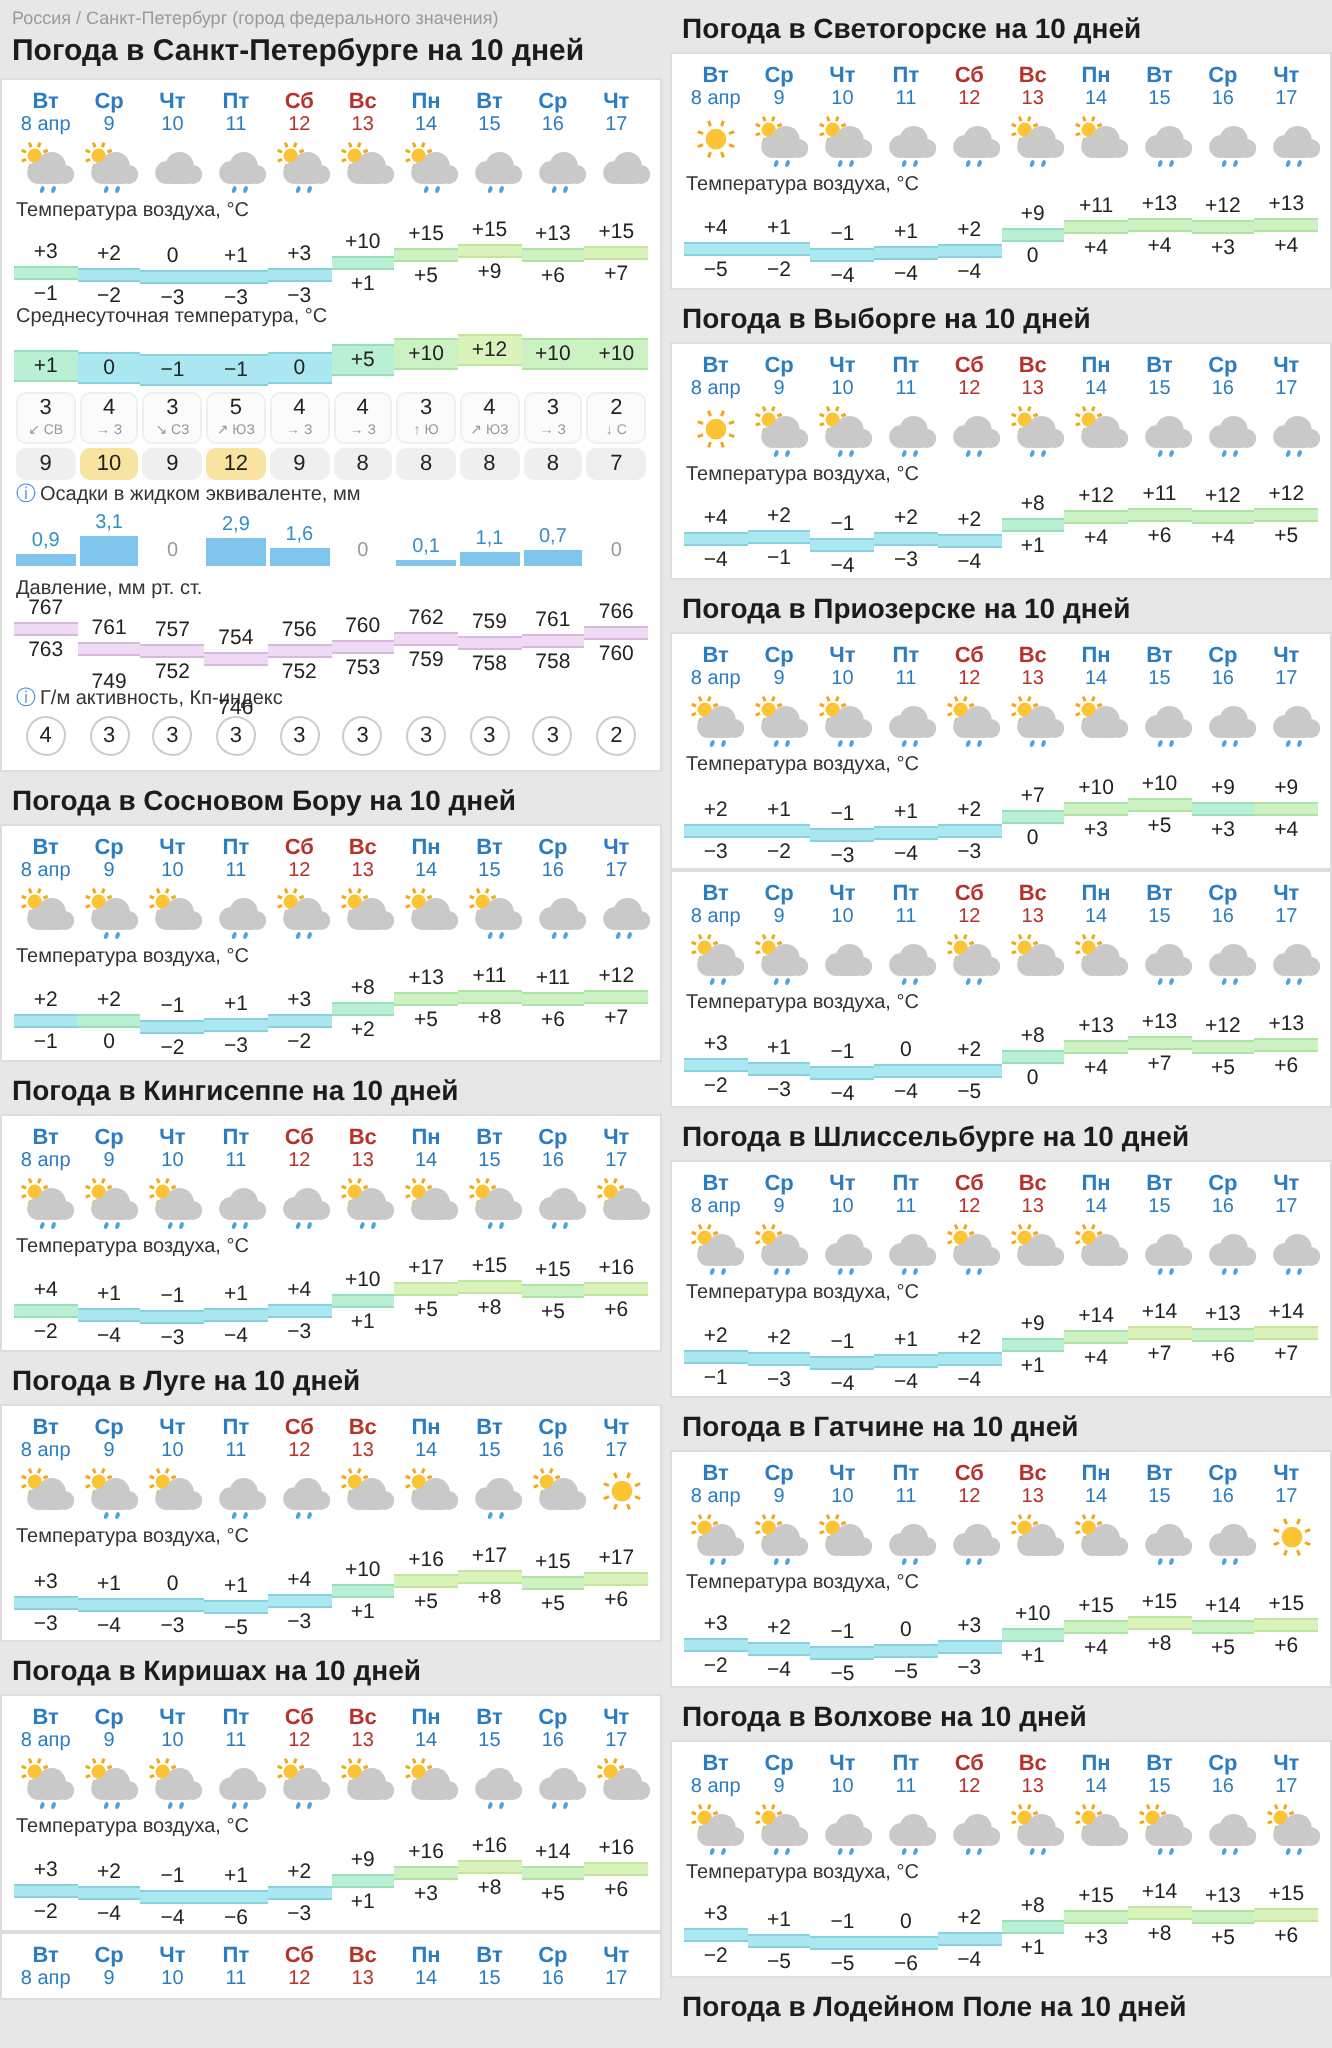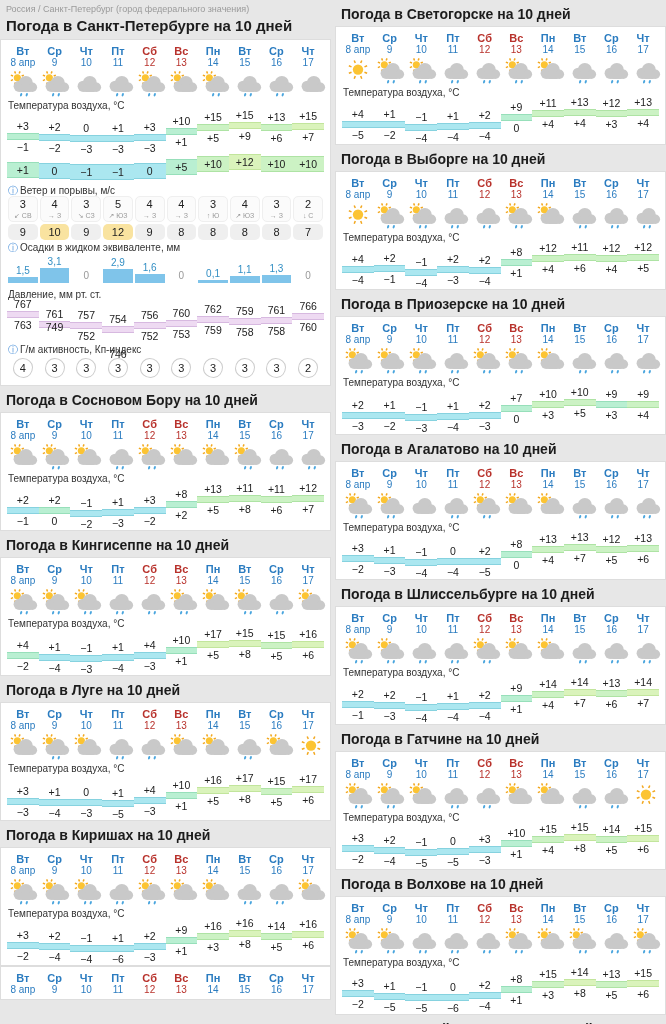--- a/index.html
+++ b/index.html
@@ -315,20 +315,21 @@
             <div class="band" style="top: 13px; background: rgb(204, 242, 196); border-color: rgb(174, 227, 164);"></div>
             <div class="clab" style="top: 1px;">+13</div>
             <div class="clab" style="top: 22px;">+6</div>
           </div>
           <div class="ccell">
             <div class="band" style="top: 12px; background: rgb(218, 243, 187); border-color: rgb(194, 229, 156);"></div>
             <div class="clab" style="top: 0px;">+15</div>
             <div class="clab" style="top: 21px;">+7</div>
           </div>
         </div>
+        <div class="sec-label"><span>Среднесуточная температура, °C</span></div>
         <div class="grid10 chart" style="height: 32px;">
           <div class="ccell">
             <div class="avgseg" style="top: 11px; background: rgb(185, 239, 210); border-color: rgb(151, 223, 186);">+1</div>
           </div>
           <div class="ccell">
             <div class="avgseg" style="top: 12px; background: rgb(171, 231, 240); border-color: rgb(134, 210, 223);">0</div>
           </div>
           <div class="ccell">
             <div class="avgseg" style="top: 13px; background: rgb(171, 231, 240); border-color: rgb(134, 210, 223);">−1</div>
           </div>
@@ -347,21 +348,20 @@
           <div class="ccell">
             <div class="avgseg" style="top: 3px; background: rgb(218, 243, 187); border-color: rgb(194, 229, 156);">+12</div>
           </div>
           <div class="ccell">
             <div class="avgseg" style="top: 5px; background: rgb(204, 242, 196); border-color: rgb(174, 227, 164);">+10</div>
           </div>
           <div class="ccell">
             <div class="avgseg" style="top: 5px; background: rgb(204, 242, 196); border-color: rgb(174, 227, 164);">+10</div>
           </div>
         </div>
-        <div class="sec-label"><span class="info">ⓘ</span><span>Ветер и порывы, м/с</span></div>
         <div class="grid10">
           <div class="wind-cell">
             <div class="wbox">
               <div class="wspeed">3</div>
               <div class="wdir">↙ СВ</div>
             </div>
             <div class="wgust">9</div>
           </div>
           <div class="wind-cell">
             <div class="wbox">
@@ -424,21 +424,21 @@
               <div class="wspeed">2</div>
               <div class="wdir">↓ С</div>
             </div>
             <div class="wgust">7</div>
           </div>
         </div>
         <div class="sec-label"><span class="info">ⓘ</span><span>Осадки в жидком эквиваленте, мм</span></div>
         <div class="grid10">
           <div class="pcell">
             <div class="pbar" style="height: 6px; background: rgb(127, 196, 234);"></div>
-            <div class="pval" style="bottom: 11px; color: rgb(51, 143, 196);">1,5</div>
+            <div class="pval" style="bottom: 11px; color: rgb(51, 143, 196);">0,9</div>
           </div>
           <div class="pcell">
             <div class="pbar" style="height: 15px; background: rgb(127, 196, 234);"></div>
             <div class="pval" style="bottom: 20px; color: rgb(51, 143, 196);">3,1</div>
           </div>
           <div class="pcell">
             <div class="pval" style="bottom: 6px; color: rgb(153, 153, 153);">0</div>
           </div>
           <div class="pcell">
             <div class="pbar" style="height: 14px; background: rgb(127, 196, 234);"></div>
@@ -454,37 +454,37 @@
           <div class="pcell">
             <div class="pbar" style="height: 3px; background: rgb(127, 196, 234);"></div>
             <div class="pval" style="bottom: 8px; color: rgb(51, 143, 196);">0,1</div>
           </div>
           <div class="pcell">
             <div class="pbar" style="height: 7px; background: rgb(127, 196, 234);"></div>
             <div class="pval" style="bottom: 12px; color: rgb(51, 143, 196);">1,1</div>
           </div>
           <div class="pcell">
             <div class="pbar" style="height: 8px; background: rgb(127, 196, 234);"></div>
-            <div class="pval" style="bottom: 13px; color: rgb(51, 143, 196);">1,3</div>
+            <div class="pval" style="bottom: 13px; color: rgb(51, 143, 196);">0,7</div>
           </div>
           <div class="pcell">
             <div class="pval" style="bottom: 6px; color: rgb(153, 153, 153);">0</div>
           </div>
         </div>
         <div class="sec-label"><span>Давление, мм рт. ст.</span></div>
         <div class="grid10 chart" style="height: 42px;">
           <div class="ccell">
             <div class="band" style="top: 11px; background: rgb(238, 218, 242); border-color: rgb(215, 185, 224);"></div>
             <div class="clab" style="top: -1px;">767</div>
             <div class="clab" style="top: 20px; text-align: center;">763</div>
           </div>
           <div class="ccell">
             <div class="band" style="top: 21px; background: rgb(238, 218, 242); border-color: rgb(215, 185, 224);"></div>
             <div class="clab" style="top: 9px;">761</div>
-            <div class="clab" style="top: 22px;">749</div>
+            <div class="clab" style="top: 36px;">749</div>
           </div>
           <div class="ccell">
             <div class="band" style="top: 22px; background: rgb(238, 218, 242); border-color: rgb(215, 185, 224);"></div>
             <div class="clab" style="top: 10px;">757</div>
             <div class="clab" style="top: 31px;">752</div>
           </div>
           <div class="ccell">
             <div class="band" style="top: 26px; background: rgb(238, 218, 242); border-color: rgb(215, 185, 224);"></div>
             <div class="clab" style="top: 14px;">754</div>
             <div class="clab" style="top: 49px;">746</div>
@@ -2590,21 +2590,20 @@
             </div>
             <div class="ccell">
               <div class="band" style="top: 13px; background: rgb(204, 242, 196); border-color: rgb(174, 227, 164);"></div>
               <div class="clab" style="top: 1px;">+9</div>
               <div class="clab" style="top: 22px;">+4</div>
             </div>
           </div>
         </div>
       </div>
       <div class="city-block">
-        <div class="city-title">Погода в Агалатово на 10 дней</div>
         <div class="card">
           <div class="grid10">
             <div class="day-cell">
               <div class="dow">Вт</div>
               <div class="date">8 апр</div>
             </div>
             <div class="day-cell">
               <div class="dow">Ср</div>
               <div class="date">9</div>
             </div>

